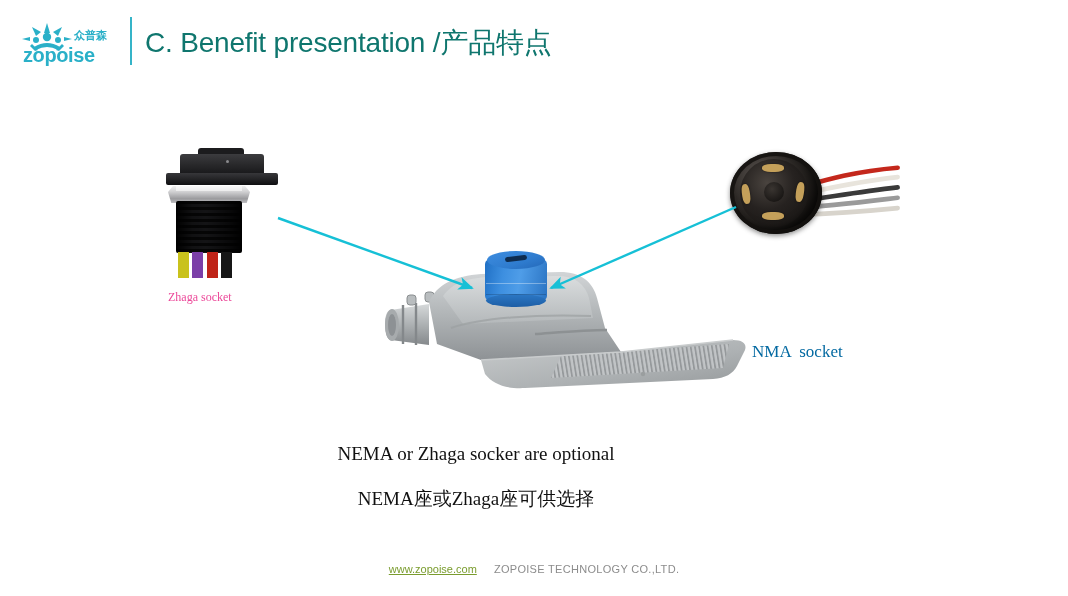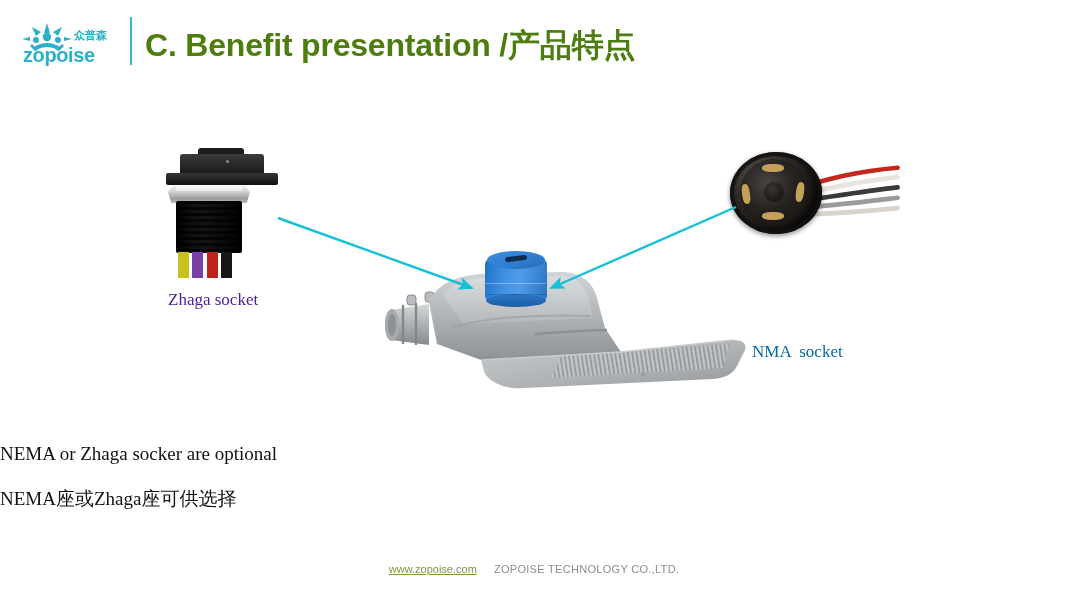--- a/index.html
+++ b/index.html
@@ -10,21 +10,21 @@
   }
   .slide{position:absolute;inset:0;background:#fff;}
 
   
   .header{position:absolute;left:0;top:0;width:1068px;height:88px;padding-left:21px;}
   .logo{position:absolute;left:22px;top:17px;width:100px;height:50px;}
   .logo svg{display:block;}
   .hdr-divider{position:absolute;left:130px;top:17px;width:2px;height:48px;background:#35b4c8;}
   .hdr-title{
     position:absolute;left:145px;top:24px;
-    font-size:32px;font-weight:bold;color:#4d7c0f;
+    font-size:28px;font-weight:normal;color:#0f766e;
     letter-spacing:-0.2px;white-space:nowrap;
   }
 
   
   .stage{position:absolute;left:0;top:88px;width:1068px;height:460px;}
 
   
   .arrows{position:absolute;left:0;top:0;width:1068px;height:460px;}
 
   
@@ -45,21 +45,21 @@
        repeating-linear-gradient(180deg,#111 0px,#111 3px,#3a3a3d 3px,#3a3a3d 6px),
        linear-gradient(90deg,#000 0%,#4a4a4d 25%,#5a5a5d 45%,#2a2a2c 80%,#000 100%);
      background-blend-mode:multiply;border-radius:2px;}
   .zh-wires{position:absolute;left:28px;top:104px;width:62px;height:26px;}
   .wire{position:absolute;top:0;width:11px;height:26px;}
   .w-y{left:0;background:#c9c21c;}
   .w-p{left:14px;background:#7b3fa8;}
   .w-r{left:29px;background:#bf2418;}
   .w-k{left:43px;background:#161616;}
   .zhaga-label{position:absolute;left:18px;top:142px;width:180px;
-     font-family:"Liberation Serif",serif;font-size:17px;color:#4c1d95;}
+     font-family:"Liberation Serif",serif;font-size:12px;color:#ec4899;}
 
   
   .nma{position:absolute;left:722px;top:58px;width:180px;height:130px;}
   .nma-wires{position:absolute;left:70px;top:18px;width:110px;height:60px;}
   .nma-disc{position:absolute;left:8px;top:6px;width:92px;height:82px;border-radius:50%;
      background:
        radial-gradient(circle at 34% 30%, #5a5450 0%, #2e2a27 38%, #141210 70%, #0a0908 100%);
      box-shadow:0 2px 5px rgba(0,0,0,.45);}
   .nma-rim{position:absolute;left:8px;top:6px;width:92px;height:82px;border-radius:50%;
      box-shadow:inset 0 0 0 4px rgba(20,18,16,.9), inset -6px -4px 10px rgba(0,0,0,.7);}
@@ -85,21 +85,21 @@
   .cap-top{position:absolute;left:2px;top:1px;width:58px;height:18px;border-radius:50%;
      background:linear-gradient(160deg,#3d8de0 0%,#2f7ccf 60%,#2468b8 100%);}
   .cap-slot{position:absolute;left:20px;top:6px;width:22px;height:5px;border-radius:3px;
      background:#0e2c4f;transform:rotate(-7deg);}
   .cap-ring{position:absolute;left:1px;top:33px;width:60px;height:10px;
      border-top:1px solid rgba(255,255,255,.35);border-bottom:1px solid rgba(0,0,0,.18);}
   .cap-base{position:absolute;left:1px;top:44px;width:60px;height:13px;border-radius:50%;
      background:linear-gradient(180deg,#2c78c6,#1d5ea5);}
 
   
-  .caption{position:absolute;left:0;top:355px;width:952px;text-align:left;
+  .caption{position:absolute;left:0;top:355px;width:952px;text-align:center;
      font-family:"Liberation Serif",serif;color:#111;}
   .cap-line1{font-size:19px;}
   .cap-line2{font-size:19px;margin-top:21px;}
 
   
   .footer{position:absolute;left:0;top:563px;width:1068px;text-align:center;font-size:11px;}
   .foot-url{color:#7a9c2e;text-decoration:underline;}
   .foot-co{color:#8c8c8c;margin-left:14px;letter-spacing:.3px;}
 </style>
 </head>

